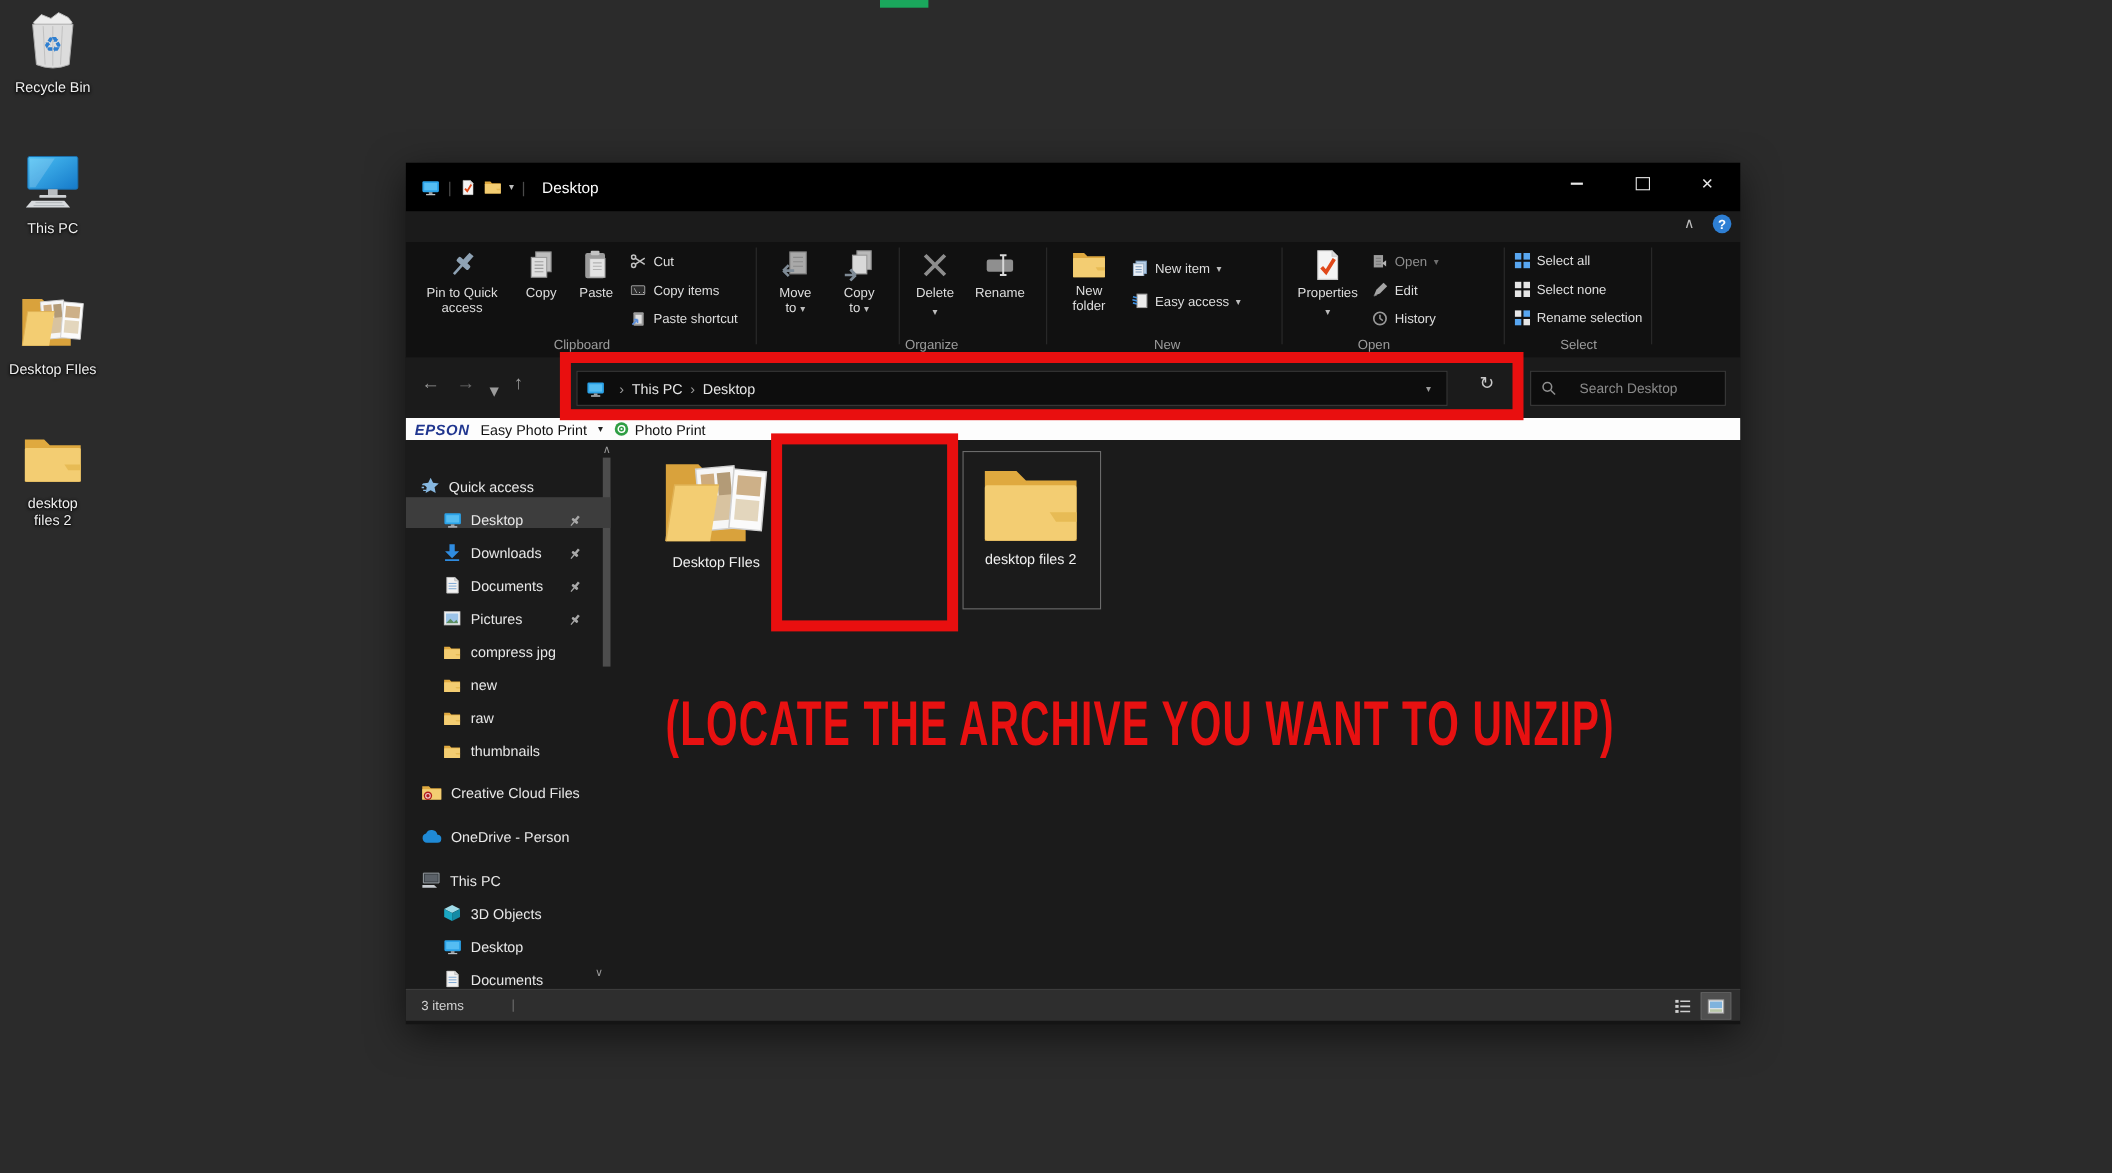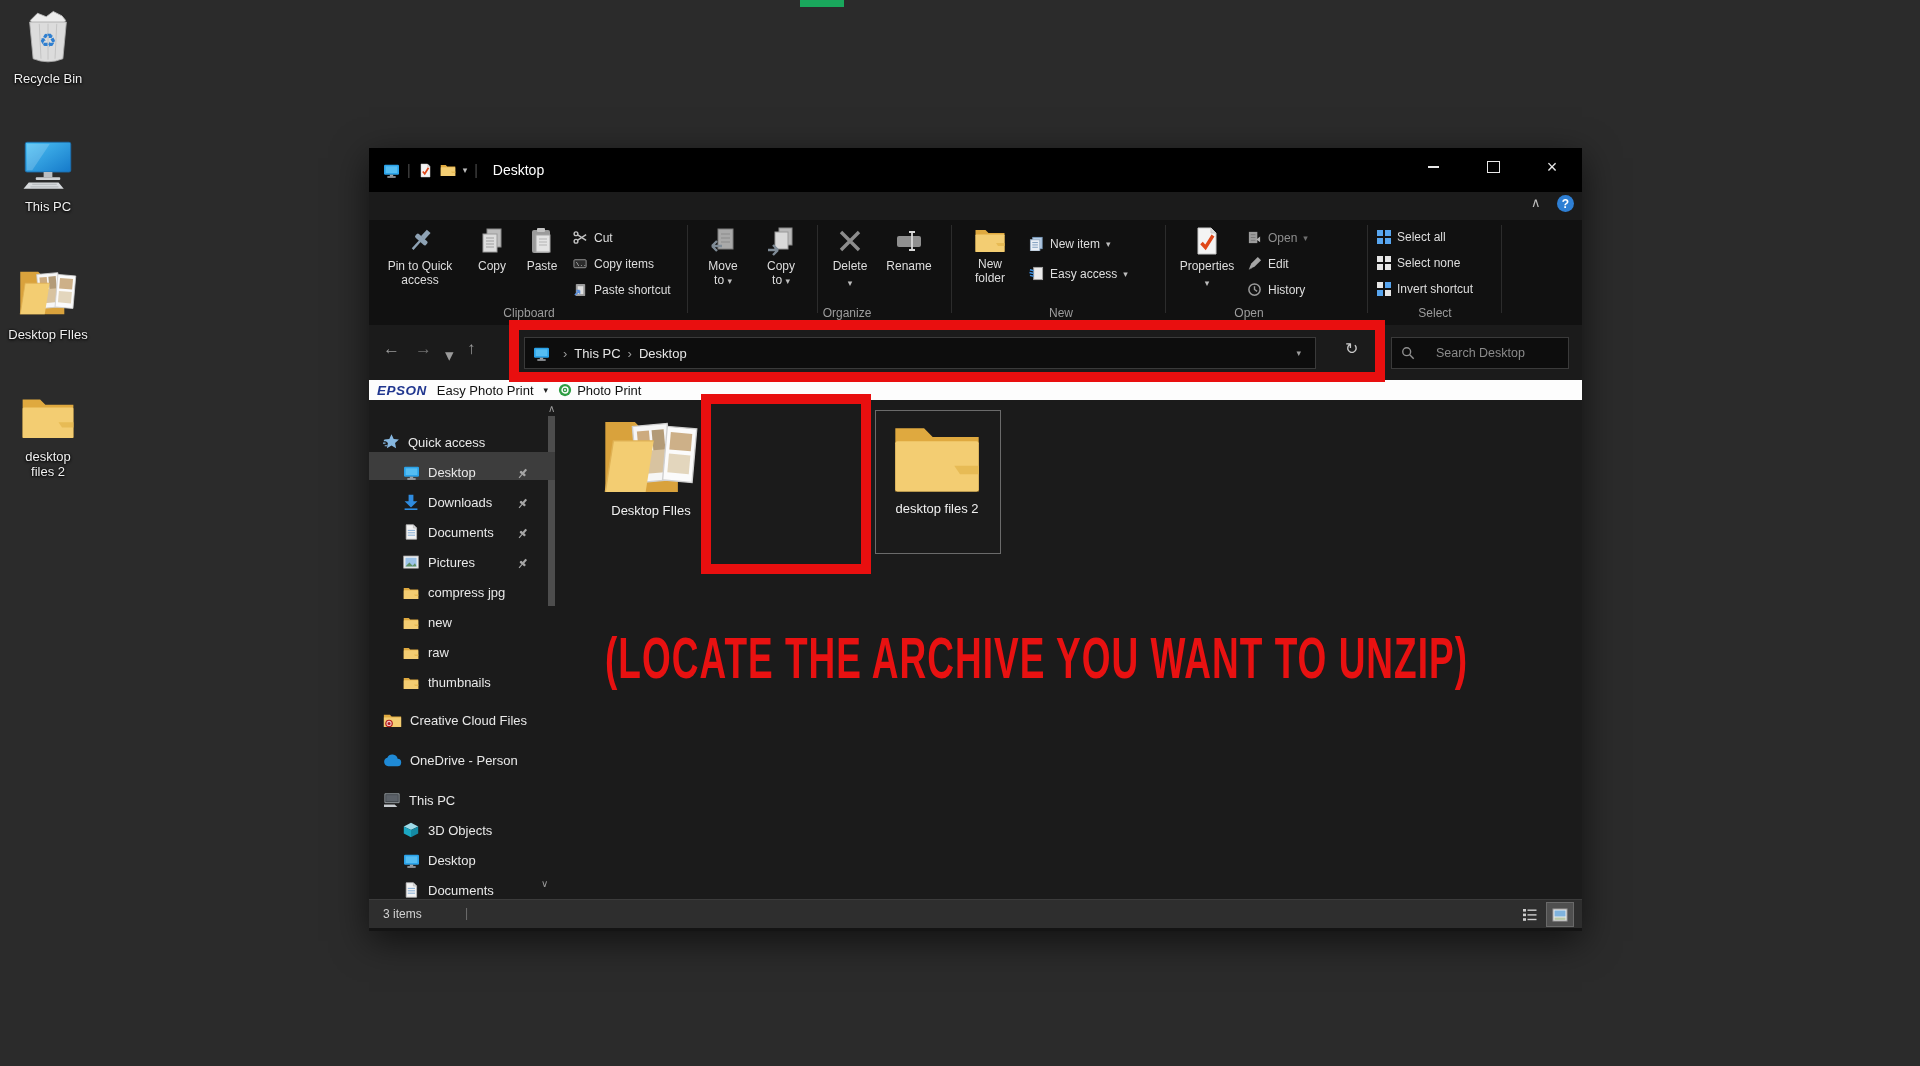--- a/index.html
+++ b/index.html
@@ -495,21 +495,21 @@
     <div class="rsmall" style="left:1008px;top:36px">
       <svg width="14" height="14">
           <use href="#sym-gsnone"></use>
         </svg>
       <span>Select none</span>
     </div>
     <div class="rsmall" style="left:1008px;top:62px">
       <svg width="14" height="14">
           <use href="#sym-gsinv"></use>
         </svg>
-      <span>Invert shortcut</span>
+      <span>Rename selection</span>
     </div>
     <div class="rsep" style="left:1132px"></div>
 
     <div class="glabel" style="left:100px;width:120px">Clipboard</div>
     <div class="glabel" style="left:418px;width:120px">Organize</div>
     <div class="glabel" style="left:632px;width:120px">New</div>
     <div class="glabel" style="left:820px;width:120px">Open</div>
     <div class="glabel" style="left:1006px;width:120px">Select</div>
   </div>
 

